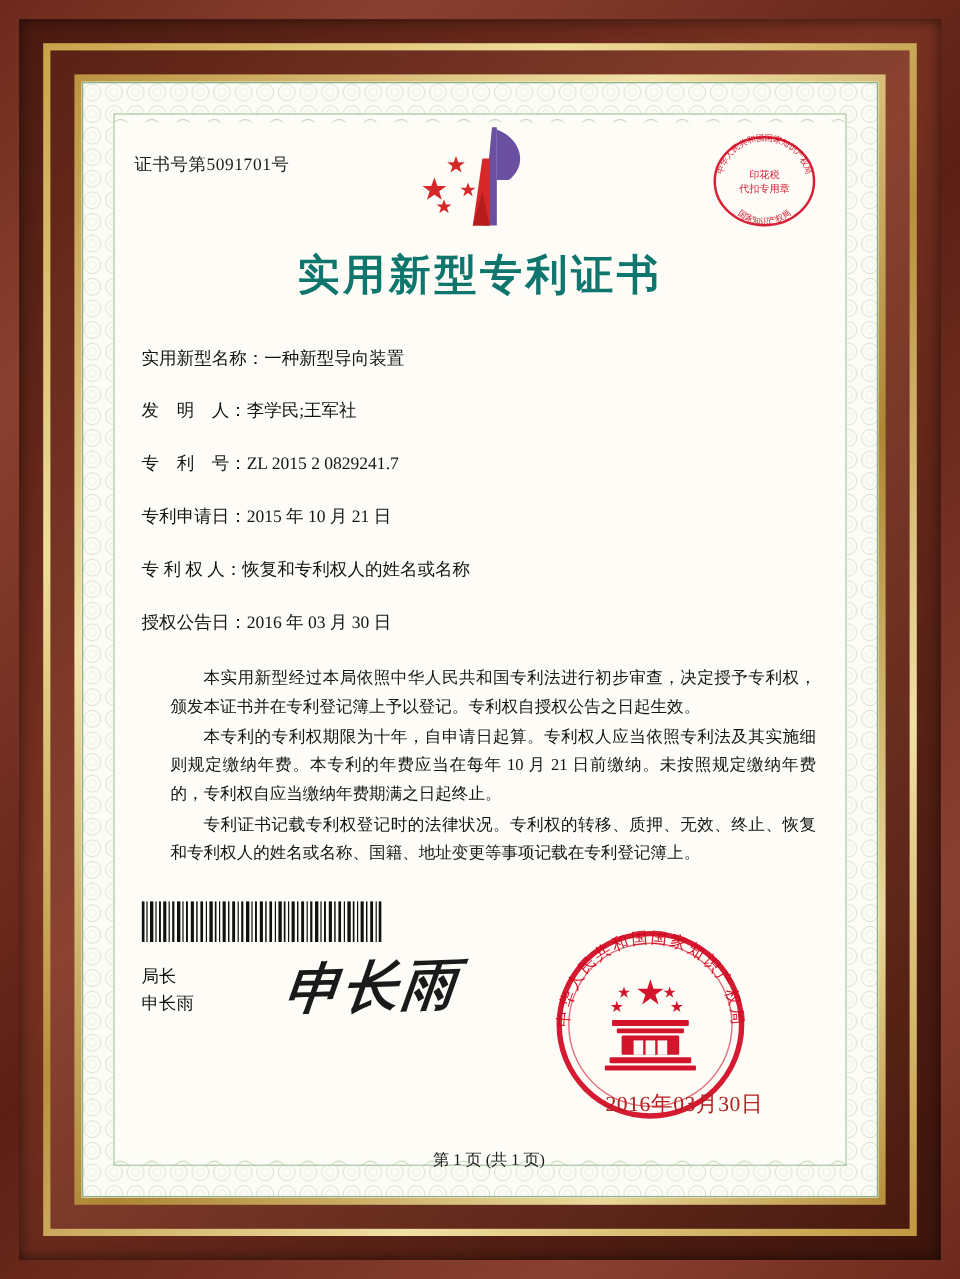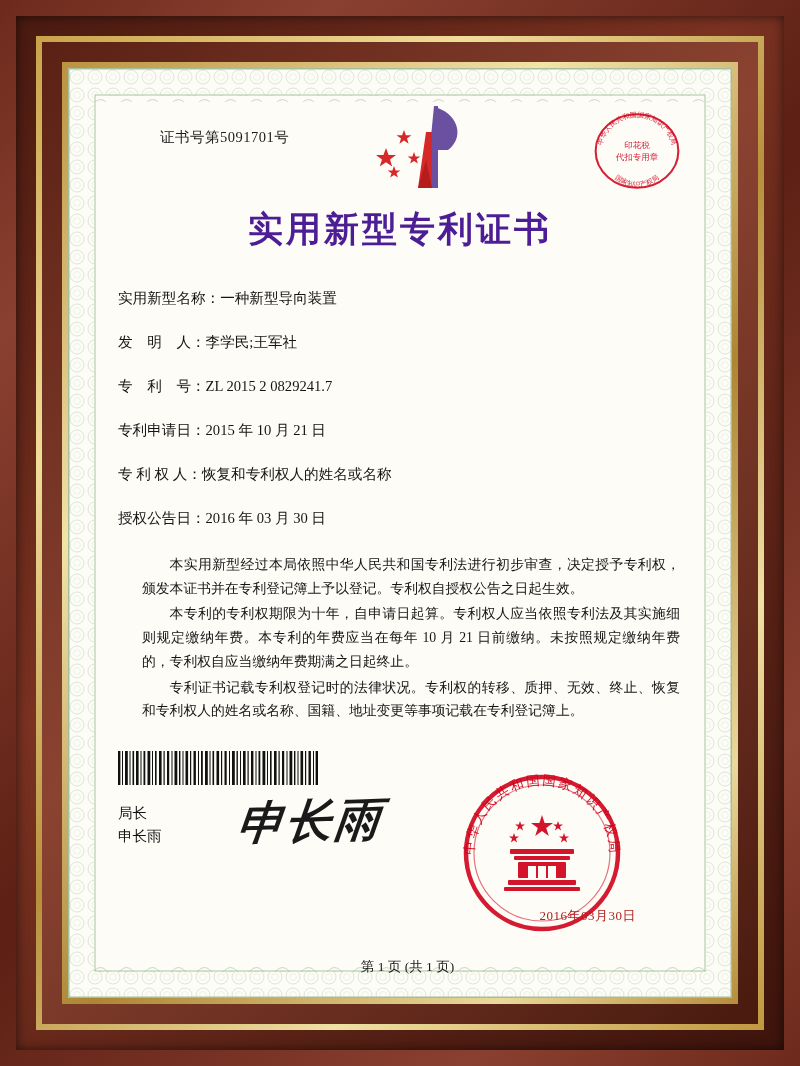--- a/index.html
+++ b/index.html
@@ -59,21 +59,20 @@
     position: absolute;
     inset: 0;
     padding: 34px 44px 0 44px;
     box-sizing: border-box;
   }
 
   
   .head-row {
     position: relative;
     height: 96px;
-    margin-left: 48px;
   }
   .cert-no {
     position: absolute;
     left: 0; top: 26px;
     font-size: 14.5px;
     color: #1b1b1b;
     letter-spacing: 0.5px;
     white-space: nowrap;
   }
   .logo {
@@ -89,21 +88,21 @@
     right: 4px; top: 2px;
     width: 94px; height: 94px;
   }
 
   
   .title {
     text-align: center;
     font-size: 35px;
     font-weight: bold;
     letter-spacing: 3px;
-    color: #4c1d95;
+    color: #0f766e;
     margin-top: 8px;
     font-family: "Liberation Serif", "DejaVu Serif", serif;
   }
 
   
   .fields {
     margin-top: 36px;
     padding-left: 6px;
   }
   .field {
@@ -167,21 +166,21 @@
     transform: skewX(-8deg) rotate(-2deg);
   }
   .seal-gov {
     position: absolute;
     right: 56px; top: -36px;
     width: 180px; height: 180px;
   }
   .seal-date {
     position: absolute;
     right: 52px; top: 108px;
-    font-size: 13px;
+    font-size: 18px;
     color: #b02020;
     letter-spacing: 0.5px;
   }
 
   
   .footer {
     position: absolute;
     bottom: 22px;
     left: 0; right: 0;
     text-align: center;

